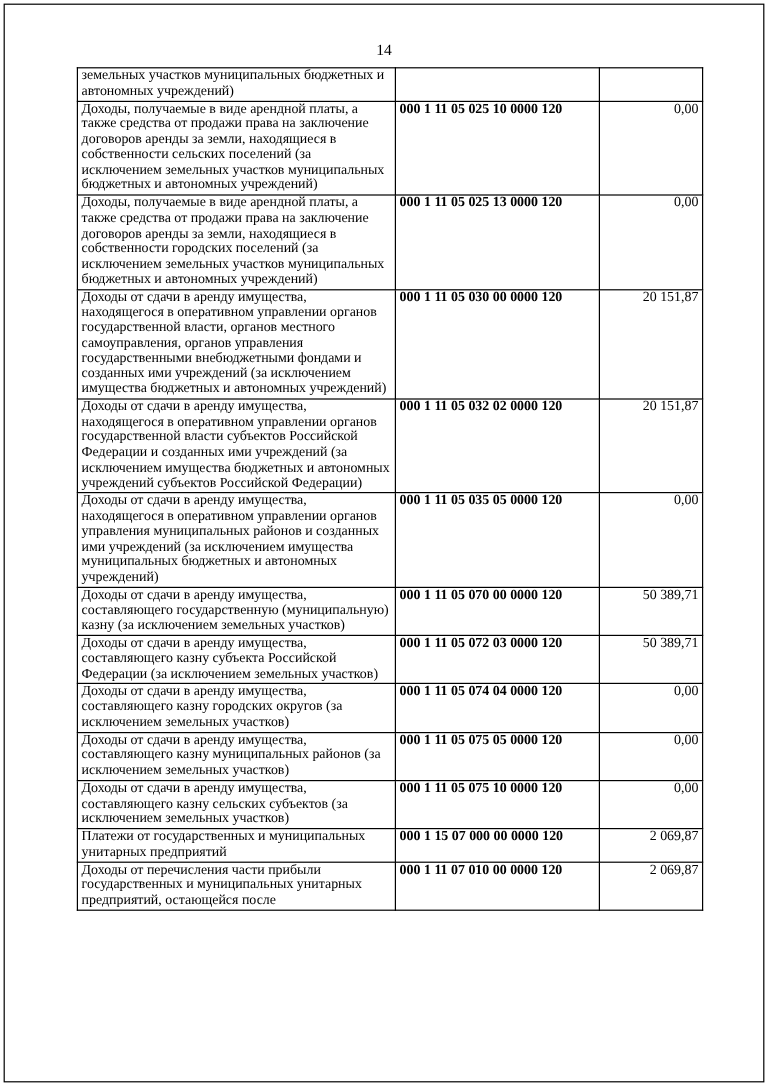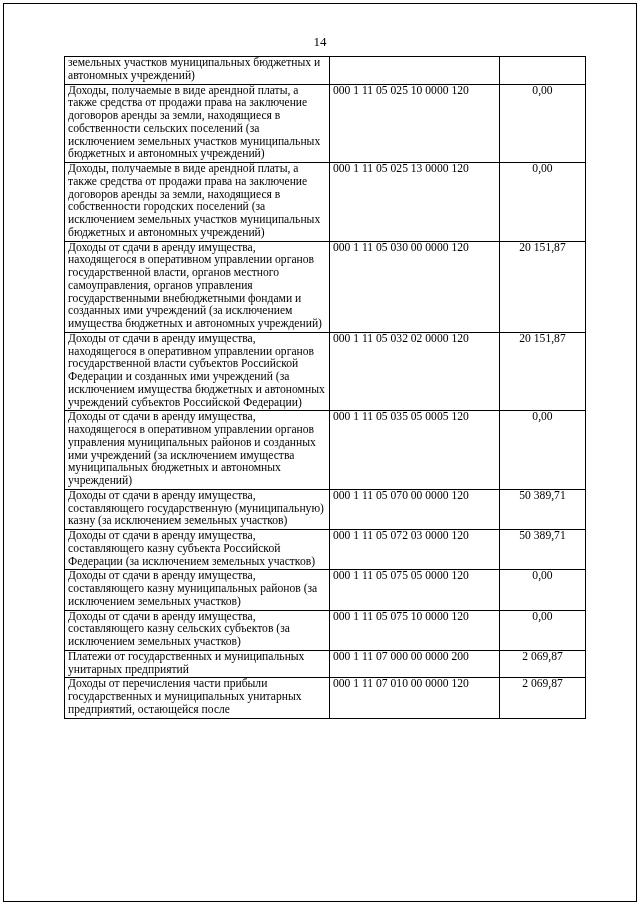--- a/index.html
+++ b/index.html
@@ -48,25 +48,26 @@
     padding: 0 3px 1px 3px;
     vertical-align: top;
     overflow: hidden;
   }
   td.desc  { width: 258px; }
   td.code  {
     width: 163px;
     vertical-align: bottom;
     white-space: nowrap;
     padding-left: 5px;
+    font-weight: bold;
   }
   td.value {
     width: 79px;
     vertical-align: bottom;
-    text-align: center;
+    text-align: right;
     white-space: nowrap;
     padding-right: 5px;
   }
 </style>
 </head>
 <body>
 
 <div class="page">
   <div class="page-frame"></div>
   <div class="page-number">14</div>
@@ -93,46 +94,51 @@
         <td class="code">000 1 11 05 030 00 0000 120</td>
         <td class="value">20 151,87</td>
       </tr>
       <tr>
         <td class="desc">Доходы от сдачи в аренду имущества, находящегося в оперативном управлении органов государственной власти субъектов Российской Федерации и созданных ими учреждений (за исключением имущества бюджетных и автономных учреждений субъектов Российской Федерации)</td>
         <td class="code">000 1 11 05 032 02 0000 120</td>
         <td class="value">20 151,87</td>
       </tr>
       <tr>
         <td class="desc">Доходы от сдачи в аренду имущества, находящегося в оперативном управлении органов управления муниципальных районов и созданных ими учреждений (за исключением имущества муниципальных бюджетных и автономных учреждений)</td>
-        <td class="code">000 1 11 05 035 05 0005 120</td>
+        <td class="code">000 1 11 05 035 05 0000 120</td>
         <td class="value">0,00</td>
       </tr>
       <tr>
         <td class="desc">Доходы от сдачи в аренду имущества, составляющего государственную (муниципальную) казну (за исключением земельных участков)</td>
         <td class="code">000 1 11 05 070 00 0000 120</td>
         <td class="value">50 389,71</td>
       </tr>
       <tr>
         <td class="desc">Доходы от сдачи в аренду имущества, составляющего казну субъекта Российской Федерации (за исключением земельных участков)</td>
         <td class="code">000 1 11 05 072 03 0000 120</td>
         <td class="value">50 389,71</td>
       </tr>
       <tr>
+        <td class="desc">Доходы от сдачи в аренду имущества, составляющего казну городских округов (за исключением земельных участков)</td>
+        <td class="code">000 1 11 05 074 04 0000 120</td>
+        <td class="value">0,00</td>
+      </tr>
+      <tr>
         <td class="desc">Доходы от сдачи в аренду имущества, составляющего казну муниципальных районов (за исключением земельных участков)</td>
         <td class="code">000 1 11 05 075 05 0000 120</td>
         <td class="value">0,00</td>
       </tr>
       <tr>
         <td class="desc">Доходы от сдачи в аренду имущества, составляющего казну сельских субъектов (за исключением земельных участков)</td>
         <td class="code">000 1 11 05 075 10 0000 120</td>
         <td class="value">0,00</td>
       </tr>
       <tr>
         <td class="desc">Платежи от государственных и муниципальных унитарных предприятий</td>
-        <td class="code">000 1 11 07 000 00 0000 200</td>
+        <td class="code">000 1 15 07 000 00 0000 120</td>
         <td class="value">2 069,87</td>
       </tr>
       <tr>
         <td class="desc">Доходы от перечисления части прибыли государственных и муниципальных унитарных предприятий, остающейся после</td>
         <td class="code">000 1 11 07 010 00 0000 120</td>
         <td class="value">2 069,87</td>
       </tr>
     </tbody>
   </table>
 </div>

